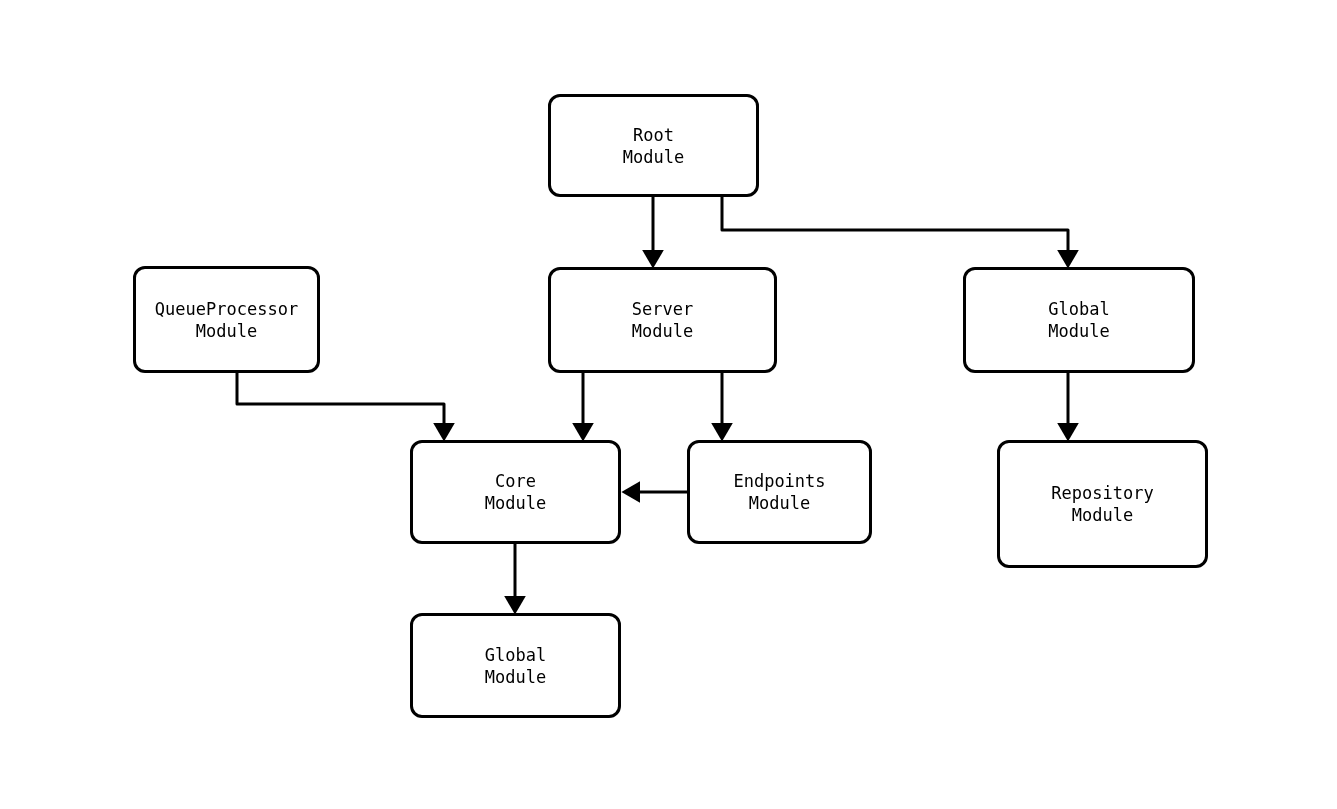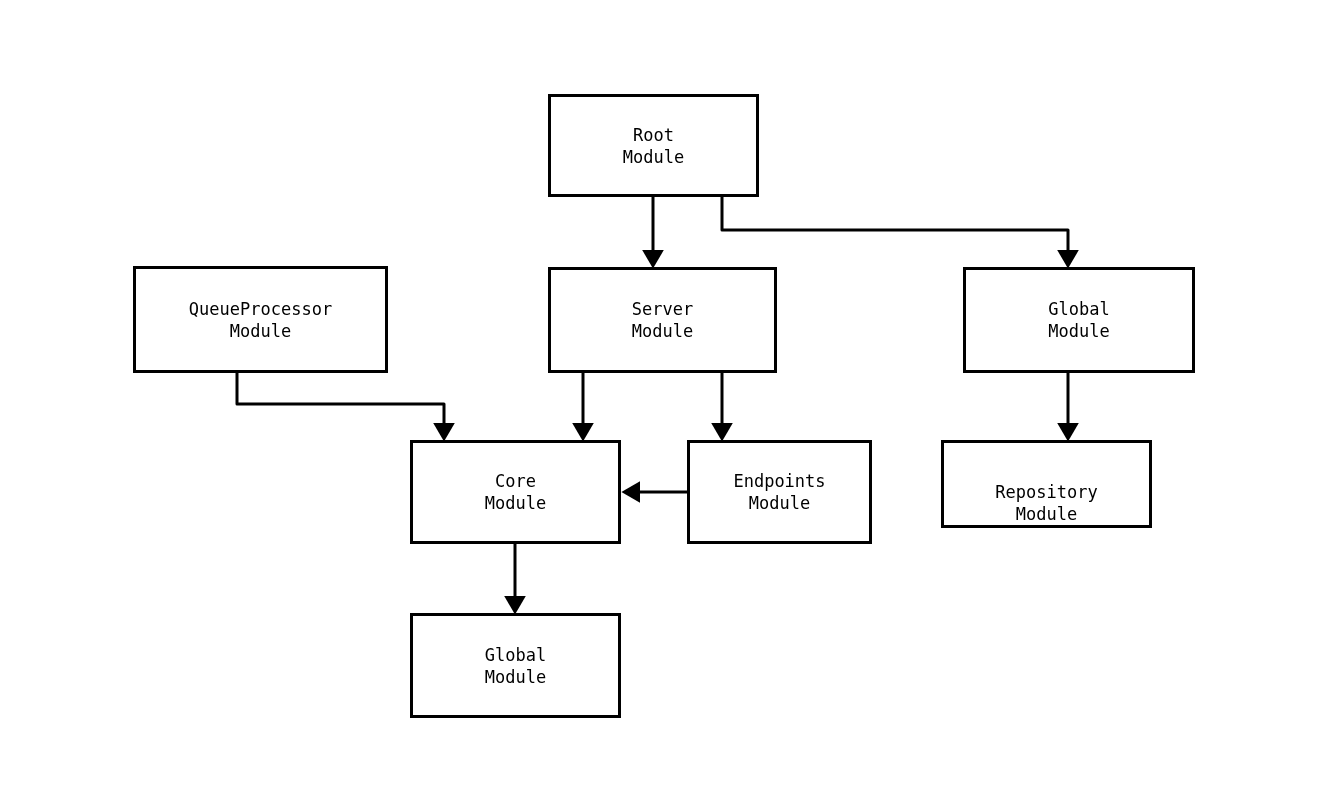--- a/index.html
+++ b/index.html
@@ -21,21 +21,21 @@
     top: 0;
     width: 1337px;
     height: 809px;
     pointer-events: none;
   }
   .node {
     position: absolute;
     box-sizing: border-box;
     background: #ffffff;
     border: 3px solid #000000;
-    border-radius: 0;
+    border-radius: 12px;
     display: flex;
     align-items: center;
     justify-content: center;
     text-align: center;
     z-index: 2;
   }
   .node-label {
     font-family: "DejaVu Sans Mono", "Liberation Mono", monospace;
     font-size: 17px;
     line-height: 22px;
@@ -71,21 +71,21 @@
     <polyline points="1068,373 1068,426" fill="none" stroke="#000000" stroke-width="3" stroke-linecap="butt" stroke-linejoin="round" marker-end="url(#arrowhead)"></polyline>
 
     <polyline points="515,544 515,599" fill="none" stroke="#000000" stroke-width="3" stroke-linecap="butt" stroke-linejoin="round" marker-end="url(#arrowhead)"></polyline>
   </svg>
 
   <div class="node" style="left:548px; top:94px; width:211px; height:103px;">
     <span class="node-label">Root
 Module</span>
   </div>
 
-  <div class="node" style="left:133px; top:266px; width:255px; height:107px;">
+  <div class="node" style="left:133px; top:266px; width:187px; height:107px;">
     <span class="node-label">QueueProcessor
 Module</span>
   </div>
 
   <div class="node" style="left:548px; top:267px; width:229px; height:106px;">
     <span class="node-label">Server
 Module</span>
   </div>
 
   <div class="node" style="left:963px; top:267px; width:232px; height:106px;">
@@ -96,21 +96,21 @@
   <div class="node" style="left:410px; top:440px; width:211px; height:104px;">
     <span class="node-label">Core
 Module</span>
   </div>
 
   <div class="node" style="left:687px; top:440px; width:185px; height:104px;">
     <span class="node-label">Endpoints
 Module</span>
   </div>
 
-  <div class="node" style="left:941px; top:440px; width:211px; height:88px;align-items:flex-end;">
+  <div class="node" style="left:997px; top:440px; width:211px; height:128px;">
     <span class="node-label">Repository
 Module</span>
   </div>
 
   <div class="node" style="left:410px; top:613px; width:211px; height:105px;">
     <span class="node-label">Global
 Module</span>
   </div>
 
 </div>

